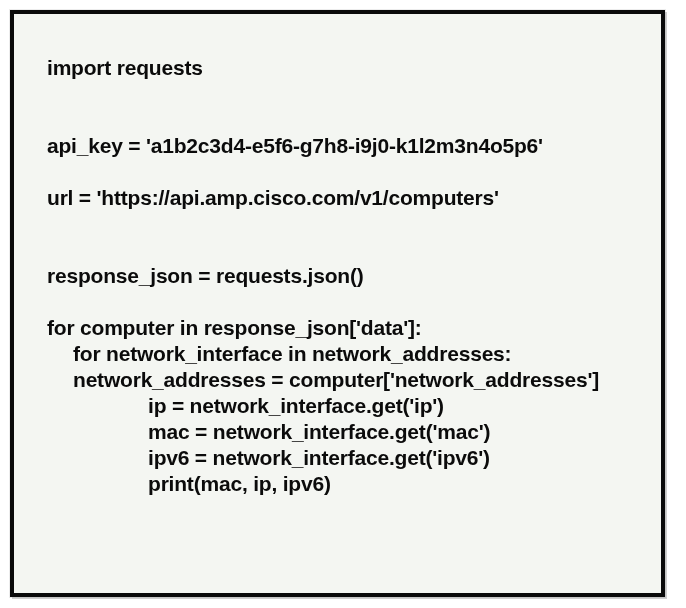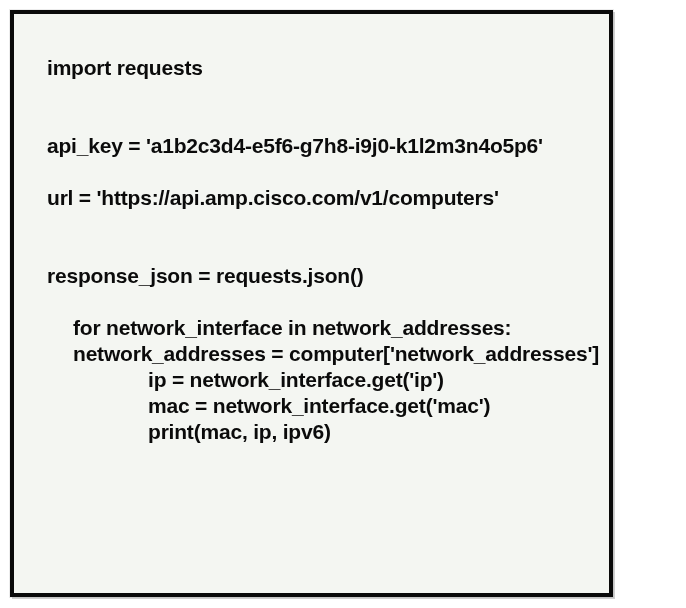--- a/index.html
+++ b/index.html
@@ -8,21 +8,21 @@
     width: 686px;
     height: 608px;
     background: #ffffff;
     font-family: "Liberation Sans", sans-serif;
     overflow: hidden;
   }
   .code-box {
     position: absolute;
     left: 10px;
     top: 10px;
-    width: 603px;
+    width: 655px;
     height: 587px;
     box-sizing: border-box;
     border: 4px solid #0a0a0a;
     background: #f4f6f2;
     box-shadow: 2px 2px 0 0 rgba(150,150,150,0.45), 0 0 0 1px rgba(200,200,200,0.35);
   }
   .code-area {
     padding: 41px 8px 0 33px;
   }
   .code-line {
@@ -46,19 +46,21 @@
     <div class="code-line ind-0">import requests</div>
     <div class="code-line ind-0"></div>
     <div class="code-line ind-0"></div>
     <div class="code-line ind-0">api_key = 'a1b2c3d4-e5f6-g7h8-i9j0-k1l2m3n4o5p6'</div>
     <div class="code-line ind-0"></div>
     <div class="code-line ind-0">url = 'https://api.amp.cisco.com/v1/computers'</div>
     <div class="code-line ind-0"></div>
     <div class="code-line ind-0"></div>
     <div class="code-line ind-0">response_json = requests.json()</div>
     <div class="code-line ind-0"></div>
+    <div class="code-line ind-0">for computer in response_json['data']:</div>
     <div class="code-line ind-1">for network_interface in network_addresses:</div>
     <div class="code-line ind-1">network_addresses = computer['network_addresses']</div>
     <div class="code-line ind-2">ip = network_interface.get('ip')</div>
     <div class="code-line ind-2">mac = network_interface.get('mac')</div>
+    <div class="code-line ind-2">ipv6 = network_interface.get('ipv6')</div>
     <div class="code-line ind-2">print(mac, ip, ipv6)</div>
   </div>
 </div>
 
 </body></html>

